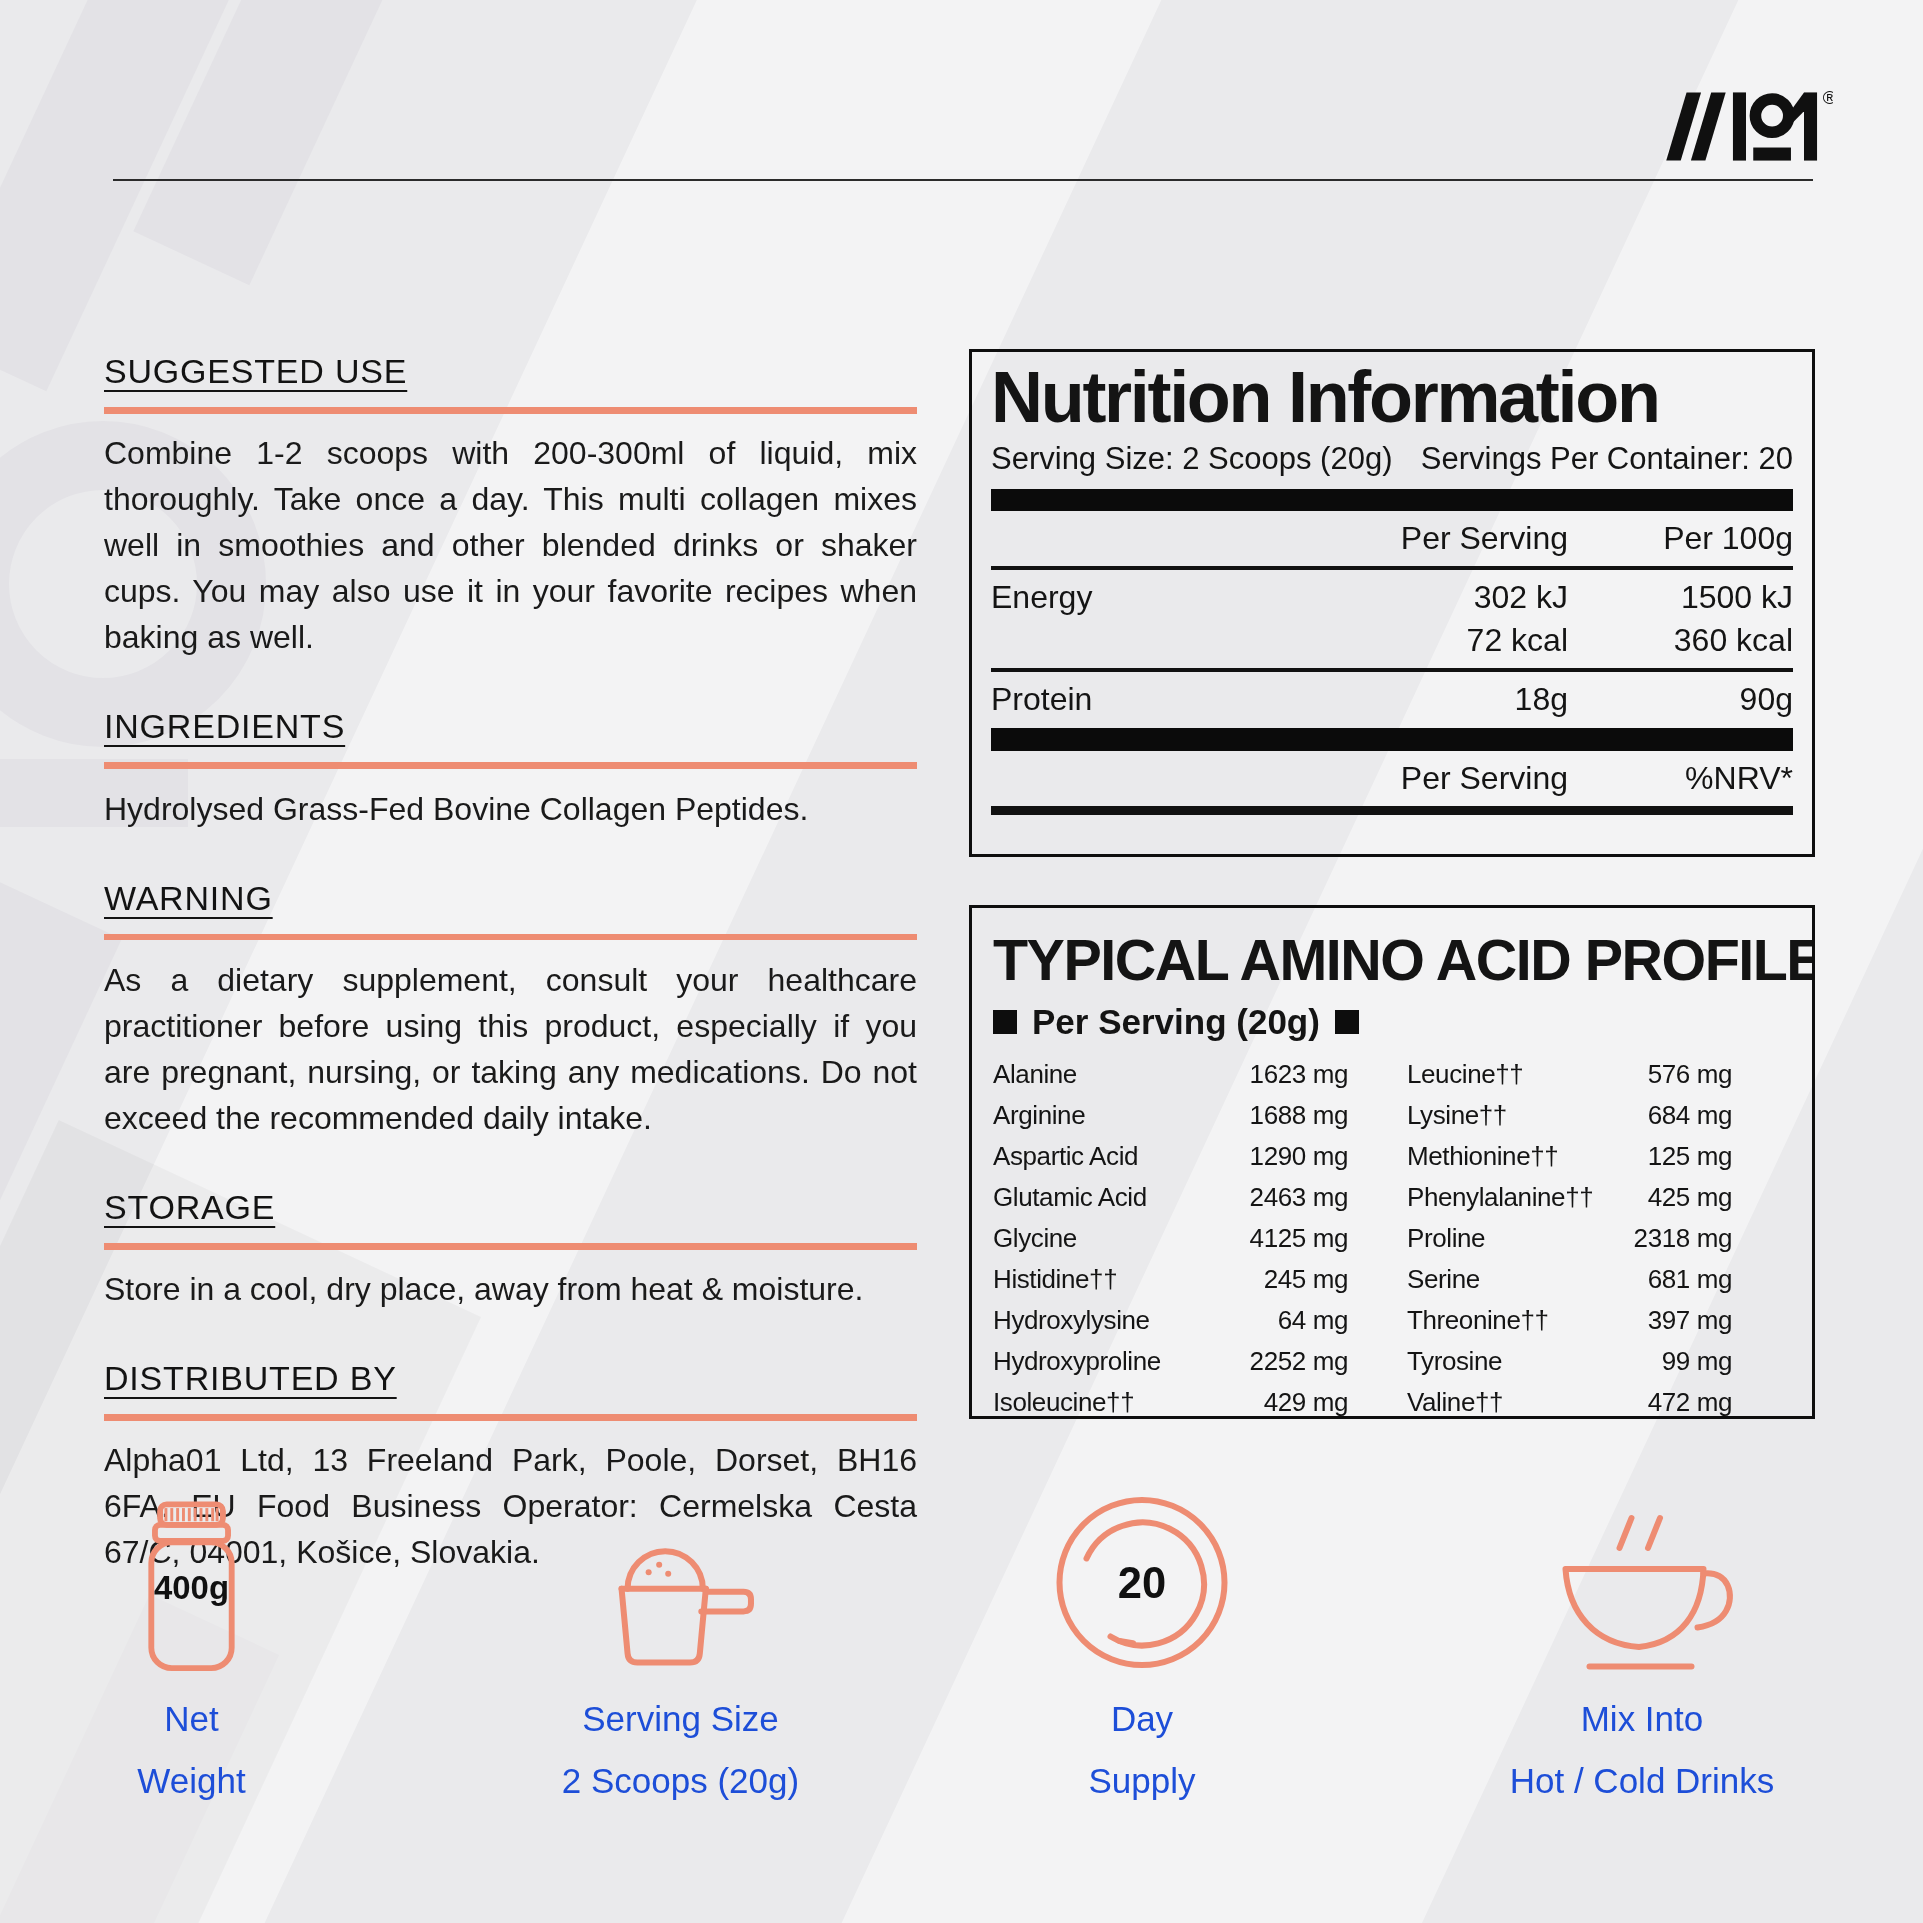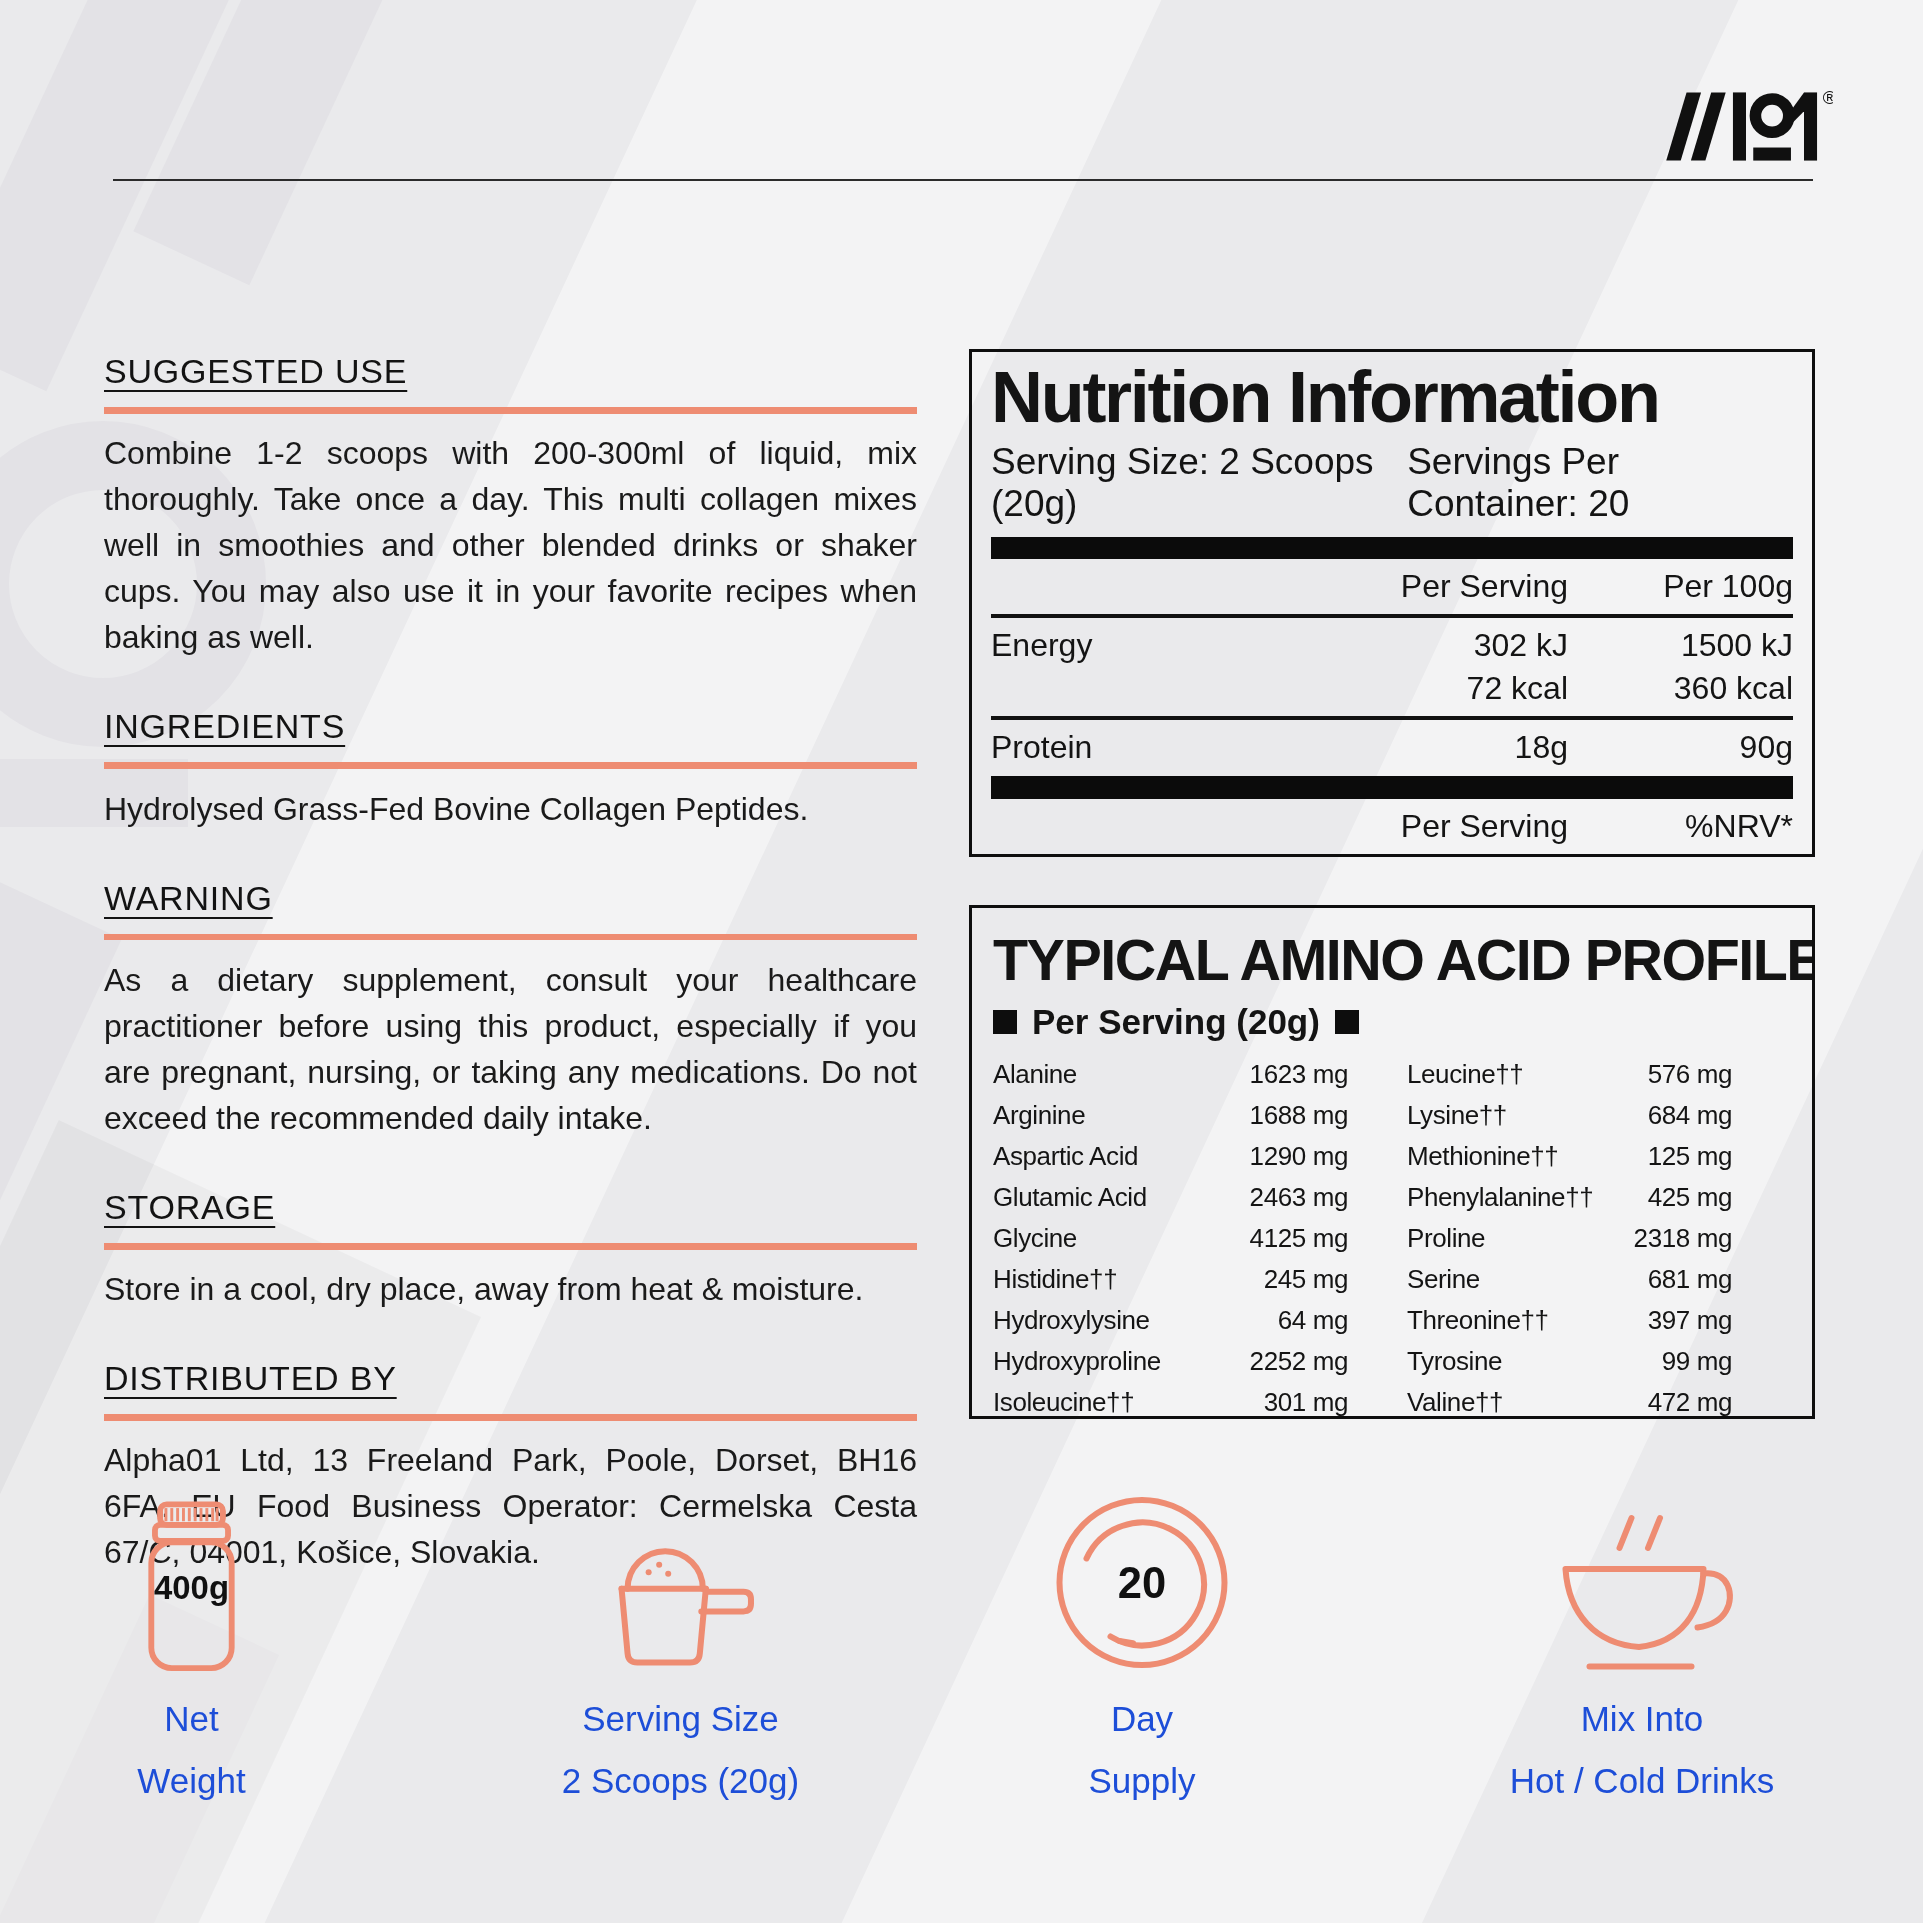--- a/index.html
+++ b/index.html
@@ -34,21 +34,21 @@
     font-size:32px;line-height:46px;margin:16.5px 0 0 0;text-align:justify;color:#1a1a1a;
   }
   .sec-gap{margin-top:47px;}
   
   .nutri-box{
     position:absolute;left:969px;top:349px;width:846px;height:508px;
     border:3.8px solid #0e0e0e;box-sizing:border-box;padding:0 19px;overflow:hidden;
     background:transparent;
   }
   .nutri-title{font-size:72px;font-weight:bold;letter-spacing:-2.3px;line-height:1.0;margin:9px 0 0 0;white-space:nowrap;}
-  .serv-row{display:flex;justify-content:space-between;font-size:37px;margin-top:7.5px;}
+  .serv-row{display:flex;justify-content:space-between;font-size:31px;margin-top:7.5px;}
   .nbar{height:22.5px;background:#0b0b0b;margin-top:12px;}
   .nrow{display:flex;align-items:flex-start;font-size:32px;}
   .nrow .c1{flex:0 1 auto;}
   .nrow .c2{margin-left:auto;text-align:right;}
   .nrow .c3{width:225px;text-align:right;}
   .hdr-row{margin-top:9px;padding-bottom:9px;}
   .nline{height:3.8px;background:#111;}
   .nline-thick{height:6px;background:#111;}
   .vrow{padding:9px 0 9px 0;}
   .stack{display:flex;flex-direction:column;gap:6px;}
@@ -207,21 +207,21 @@
         <div class="arow">
             <span>Hydroxylysine</span>
             <span class="aval">64 mg</span>
           </div>
         <div class="arow">
             <span>Hydroxyproline</span>
             <span class="aval">2252 mg</span>
           </div>
         <div class="arow">
             <span>Isoleucine††</span>
-            <span class="aval">301 mg</span>
+            <span class="aval">429 mg</span>
           </div>
       </div>
       <div class="amino-gap"></div>
       <div class="amino-col-right">
         <div class="arow">
             <span>Leucine††</span>
             <span class="aval">576 mg</span>
           </div>
         <div class="arow">
             <span>Lysine††</span>

